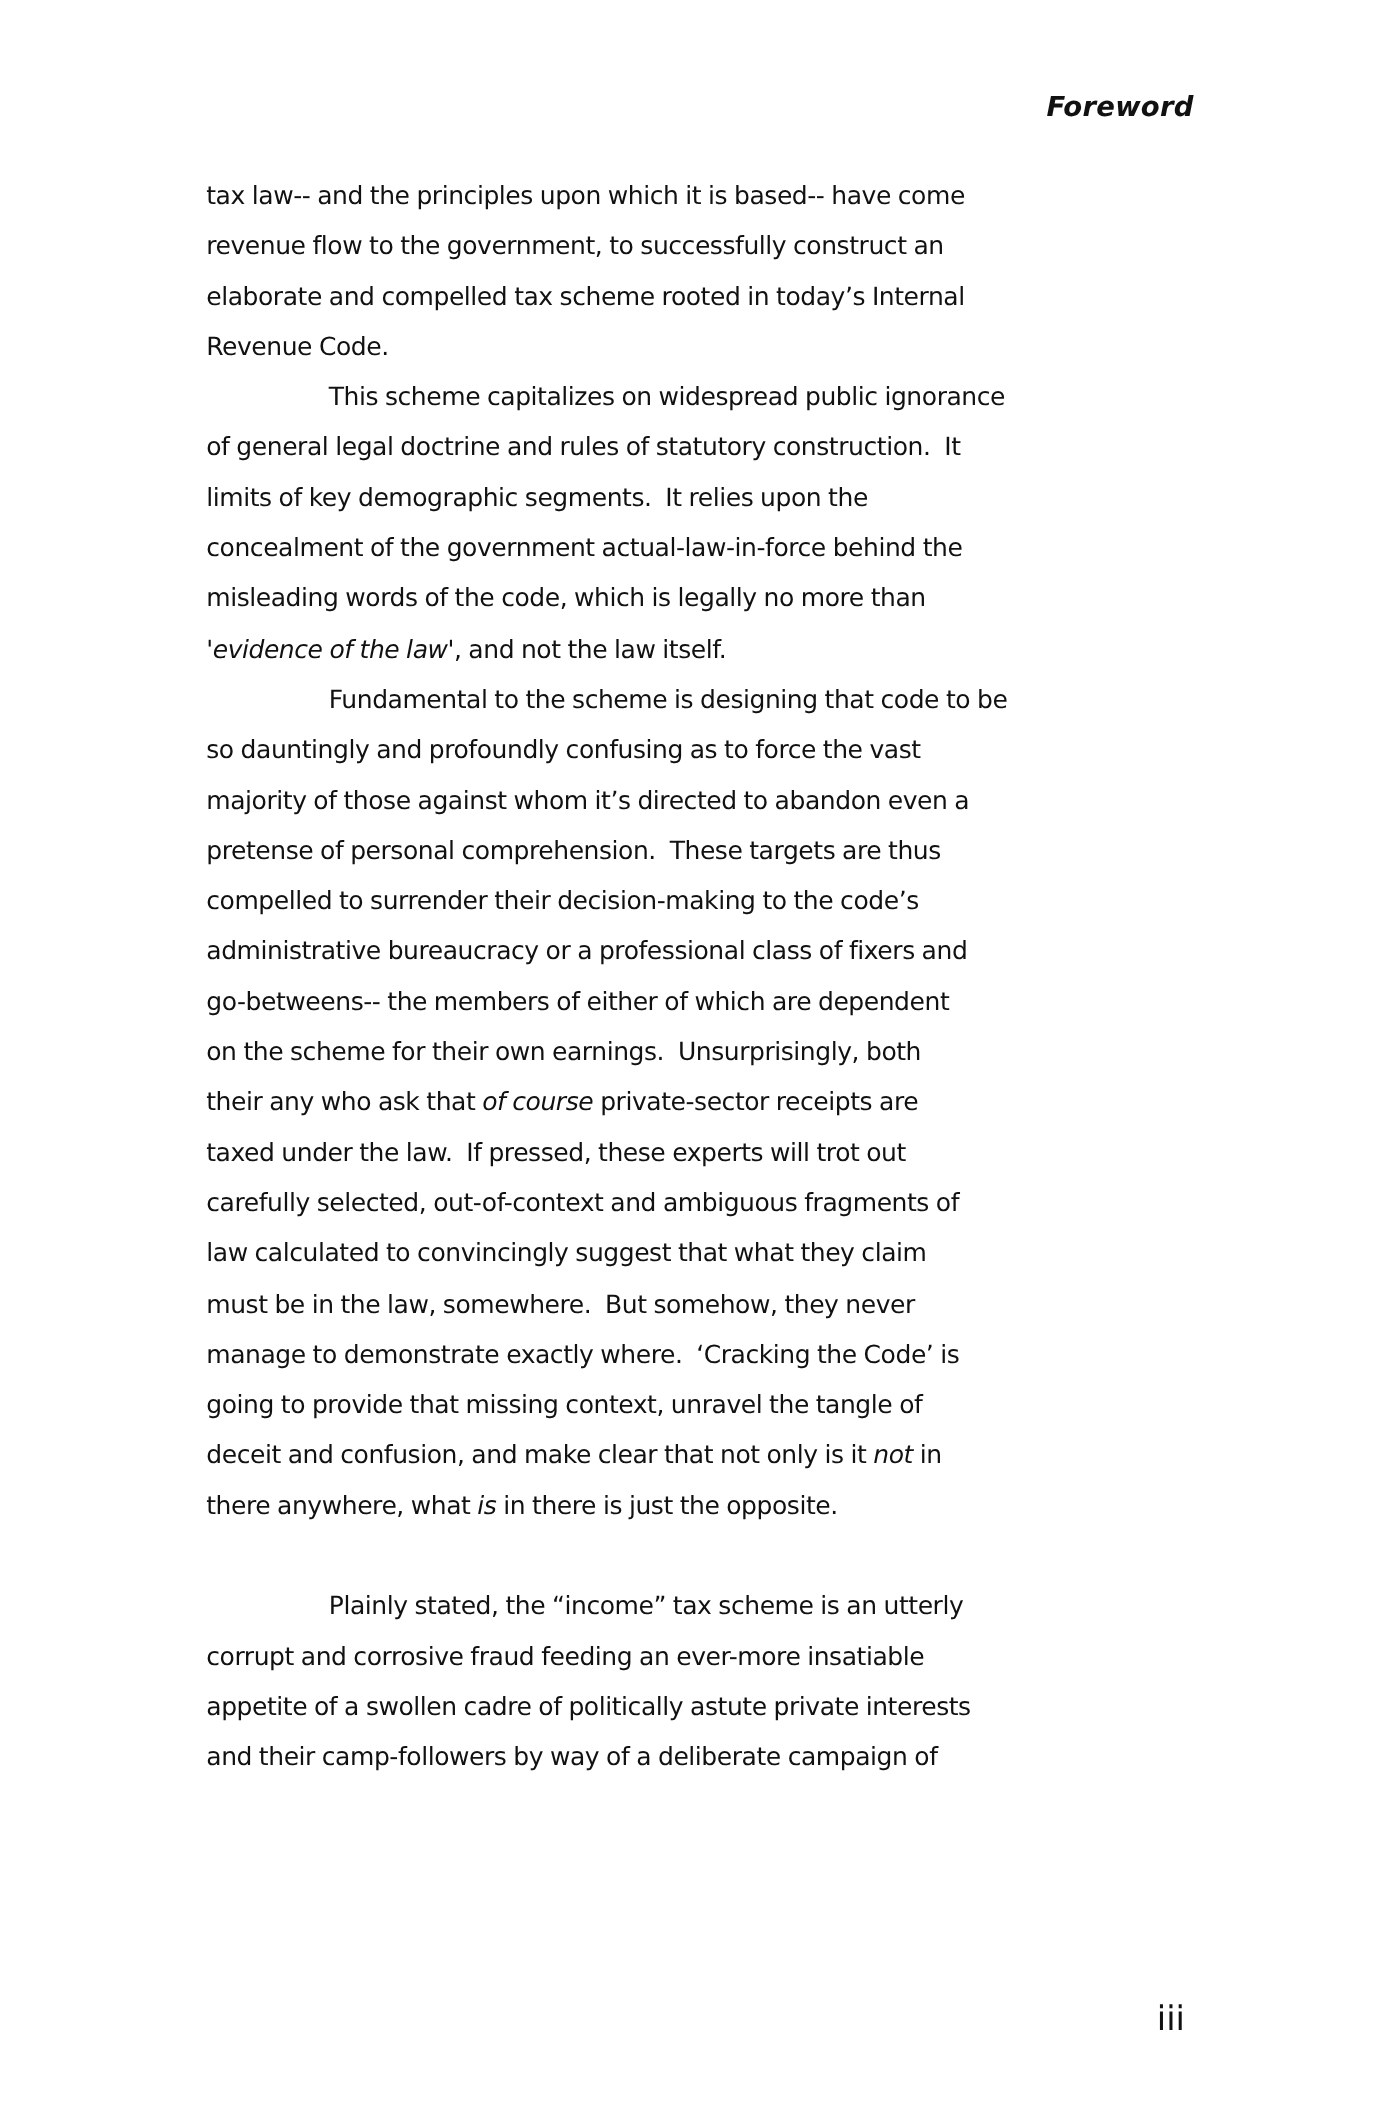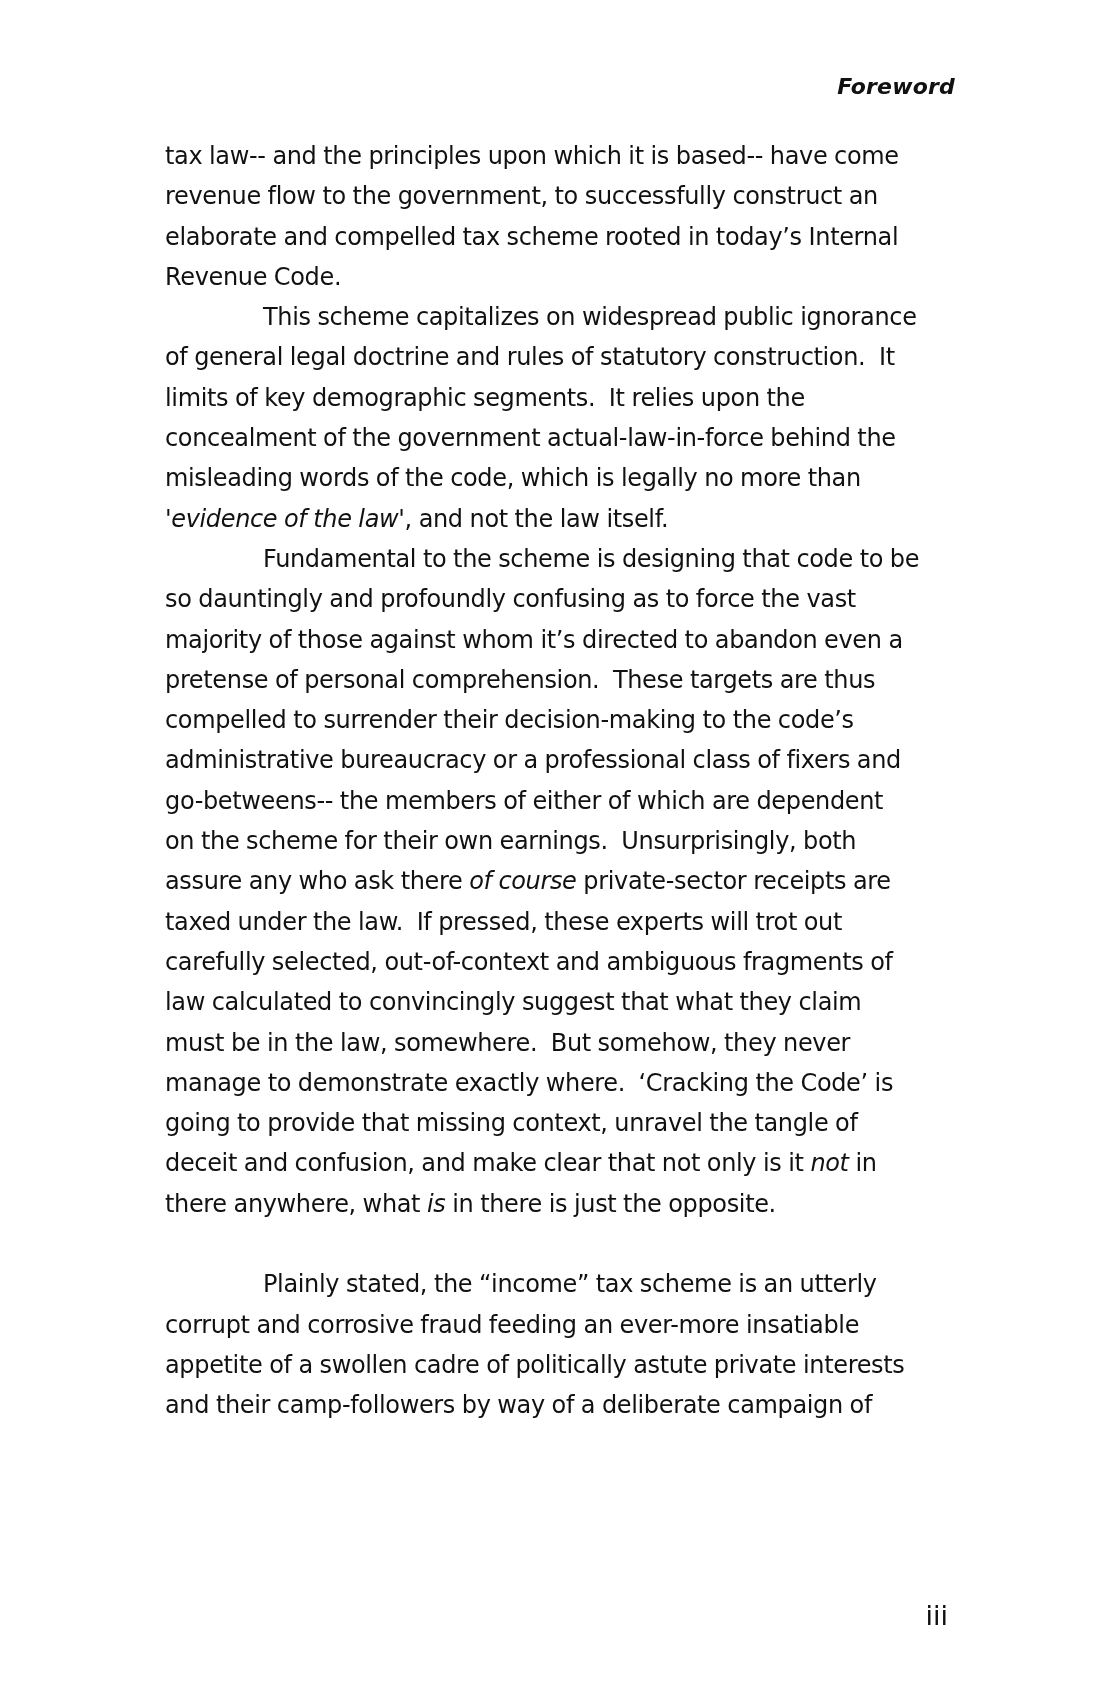--- a/index.html
+++ b/index.html
@@ -24,21 +24,21 @@
       font-style: italic;
       font-size: 22px;
       letter-spacing: 0.2px;
       margin-top: 16px;
     }
     .body-text {
       position: absolute;
       left: 165px;
       top: 136px;
       width: 800px;
-      font-size: 24px;
+      font-size: 20px;
       line-height: 40.3px;
       letter-spacing: -0.35px;
       word-spacing: -0.5px;
     }
     .line {
       display: block;
       white-space: pre;
       height: 40.3px;
     }
     .indent {
@@ -82,21 +82,21 @@
 
   <div>
     <span class="line indent">Fundamental to the scheme is designing that code to be</span>
     <span class="line">so dauntingly and profoundly confusing as to force the vast</span>
     <span class="line">majority of those against whom it’s directed to abandon even a</span>
     <span class="line">pretense of personal comprehension.  These targets are thus</span>
     <span class="line">compelled to surrender their decision-making to the code’s</span>
     <span class="line">administrative bureaucracy or a professional class of fixers and</span>
     <span class="line">go-betweens-- the members of either of which are dependent</span>
     <span class="line">on the scheme for their own earnings.  Unsurprisingly, both</span>
-    <span class="line"><span>assure any who ask there </span><em>of course</em><span> private-sector receipts are</span></span>
+    <span class="line"><span>their any who ask that </span><em>of course</em><span> private-sector receipts are</span></span>
     <span class="line">taxed under the law.  If pressed, these experts will trot out</span>
     <span class="line">carefully selected, out-of-context and ambiguous fragments of</span>
     <span class="line">law calculated to convincingly suggest that what they claim</span>
     <span class="line">must be in the law, somewhere.  But somehow, they never</span>
     <span class="line">manage to demonstrate exactly where.  ‘Cracking the Code’ is</span>
     <span class="line">going to provide that missing context, unravel the tangle of</span>
     <span class="line"><span>deceit and confusion, and make clear that not only is it </span><em>not</em><span> in</span></span>
     <span class="line"><span>there anywhere, what </span><em>is</em><span> in there is just the opposite.</span></span>
   </div>
 

